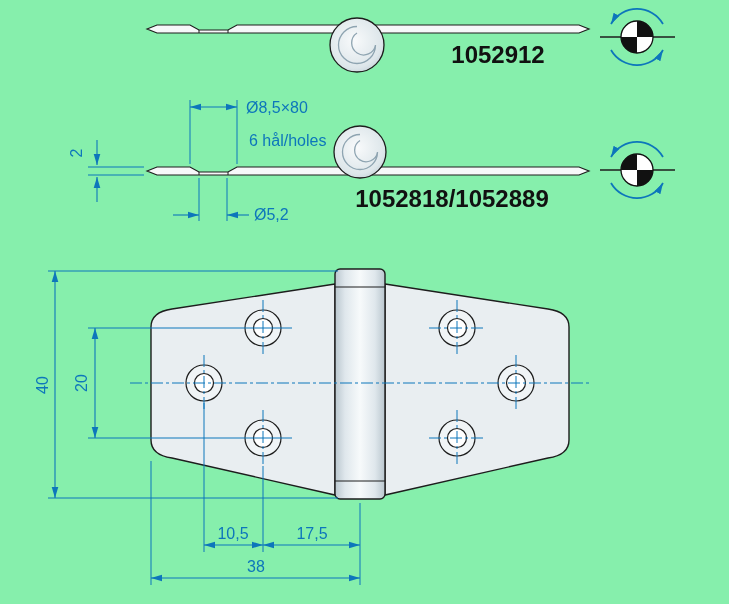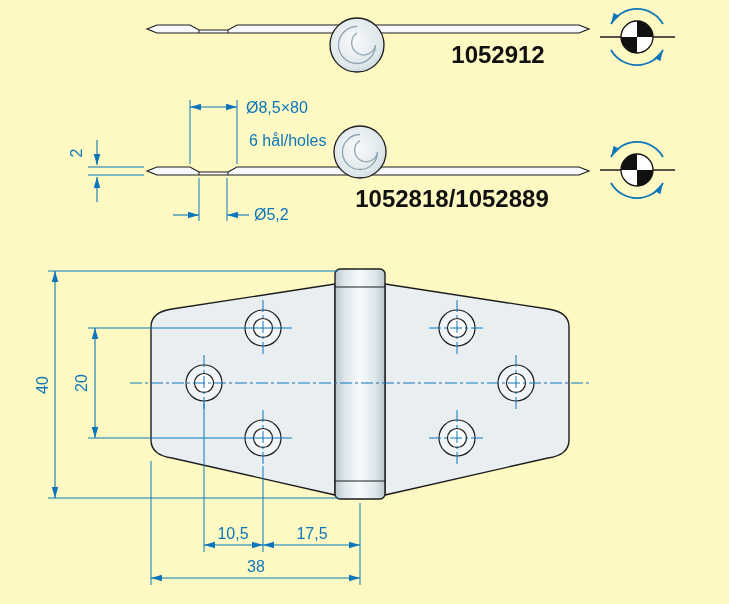--- a/index.html
+++ b/index.html
@@ -1,16 +1,16 @@
 <!DOCTYPE html>
 <html><head>
 <meta charset="utf-8">
 <style>
   html,body{margin:0;padding:0;background:#ffffff;}
-  .canvas{position:relative;width:729px;height:604px;background:#fef9c3;overflow:hidden;
+  .canvas{position:relative;width:729px;height:604px;background:#86efac;overflow:hidden;
           font-family:"Liberation Sans",sans-serif;}
   svg{position:absolute;left:0;top:0;}
   .part   {fill:#e9eef1;stroke:#1d1d1d;stroke-width:1.4;}
   .barrel {fill:url(#barrelGrad);stroke:#1d1d1d;stroke-width:1.4;}
   .bar    {fill:#f6f8f9;stroke:#1d1d1d;stroke-width:1.2;}
   .wall   {stroke:#1d1d1d;stroke-width:1;}
   .knuck  {fill:url(#knuckGrad);stroke:#1d1d1d;stroke-width:1.3;}
   .swirl  {stroke:#8ea4b1;stroke-width:1.3;fill:none;}
   .holeO  {fill:#f0f4f6;stroke:#1d1d1d;stroke-width:1.2;}
   .holeI  {fill:#ffffff;stroke:#1d1d1d;stroke-width:1.2;}

